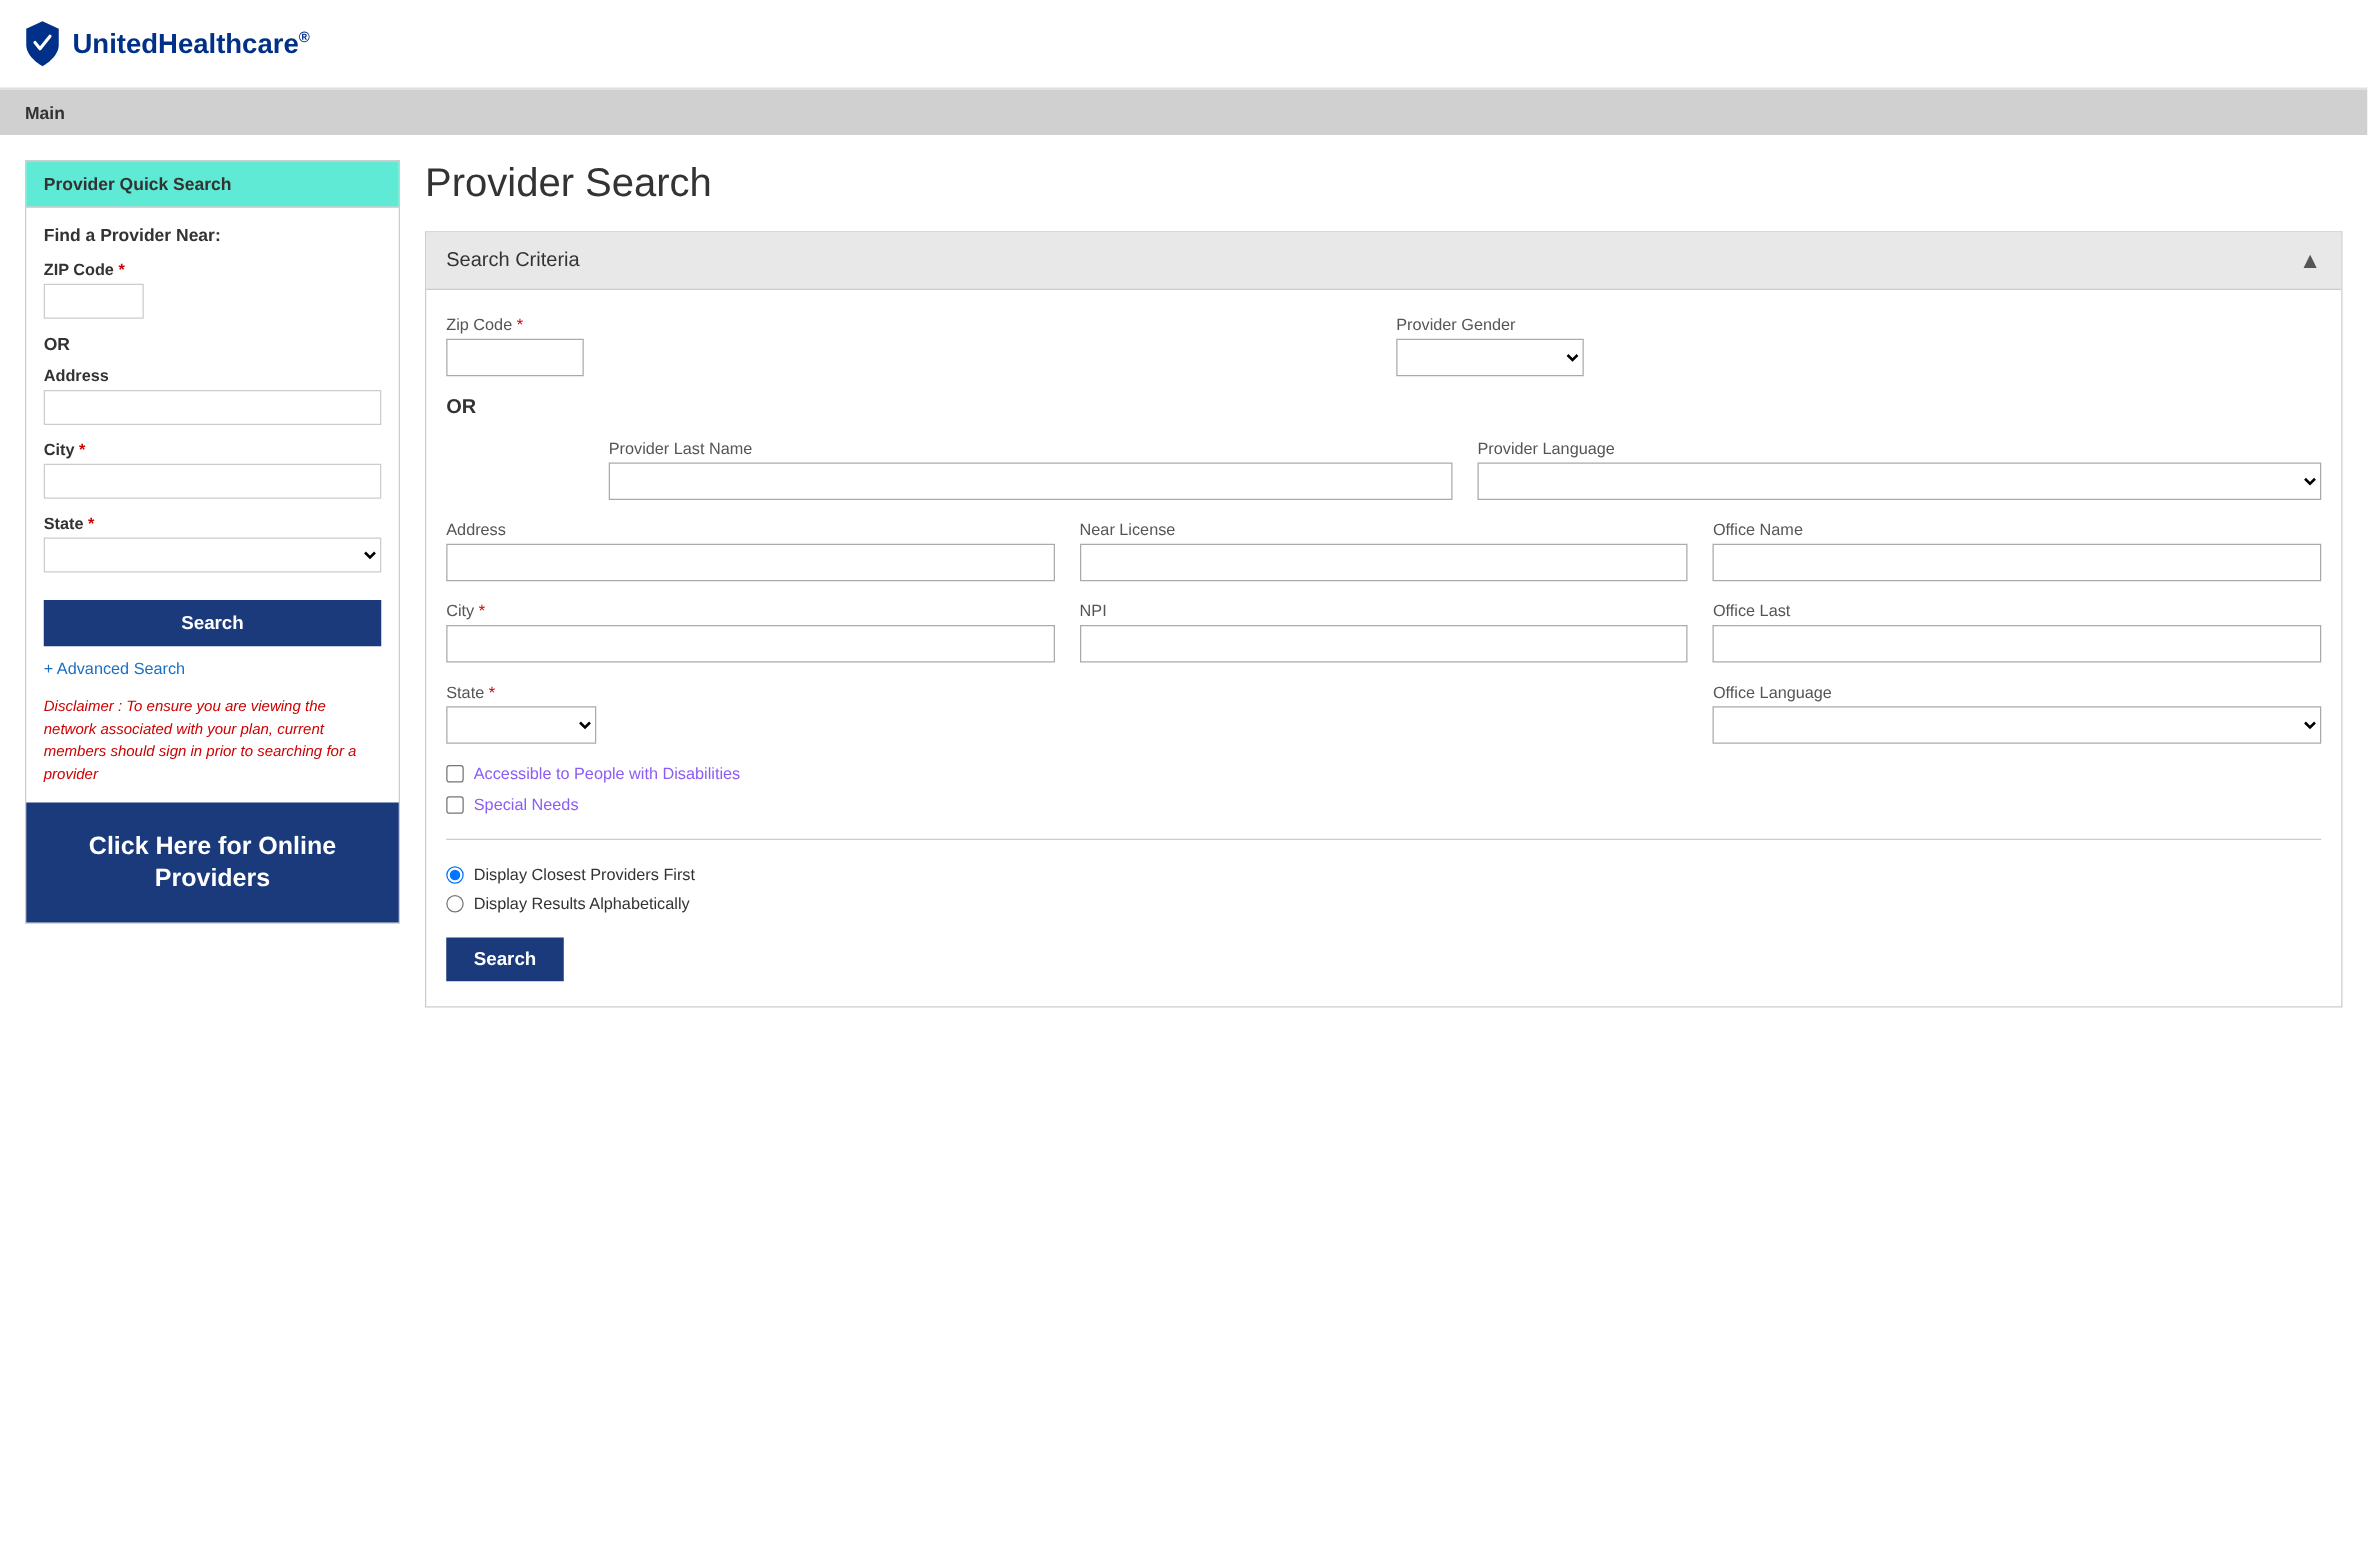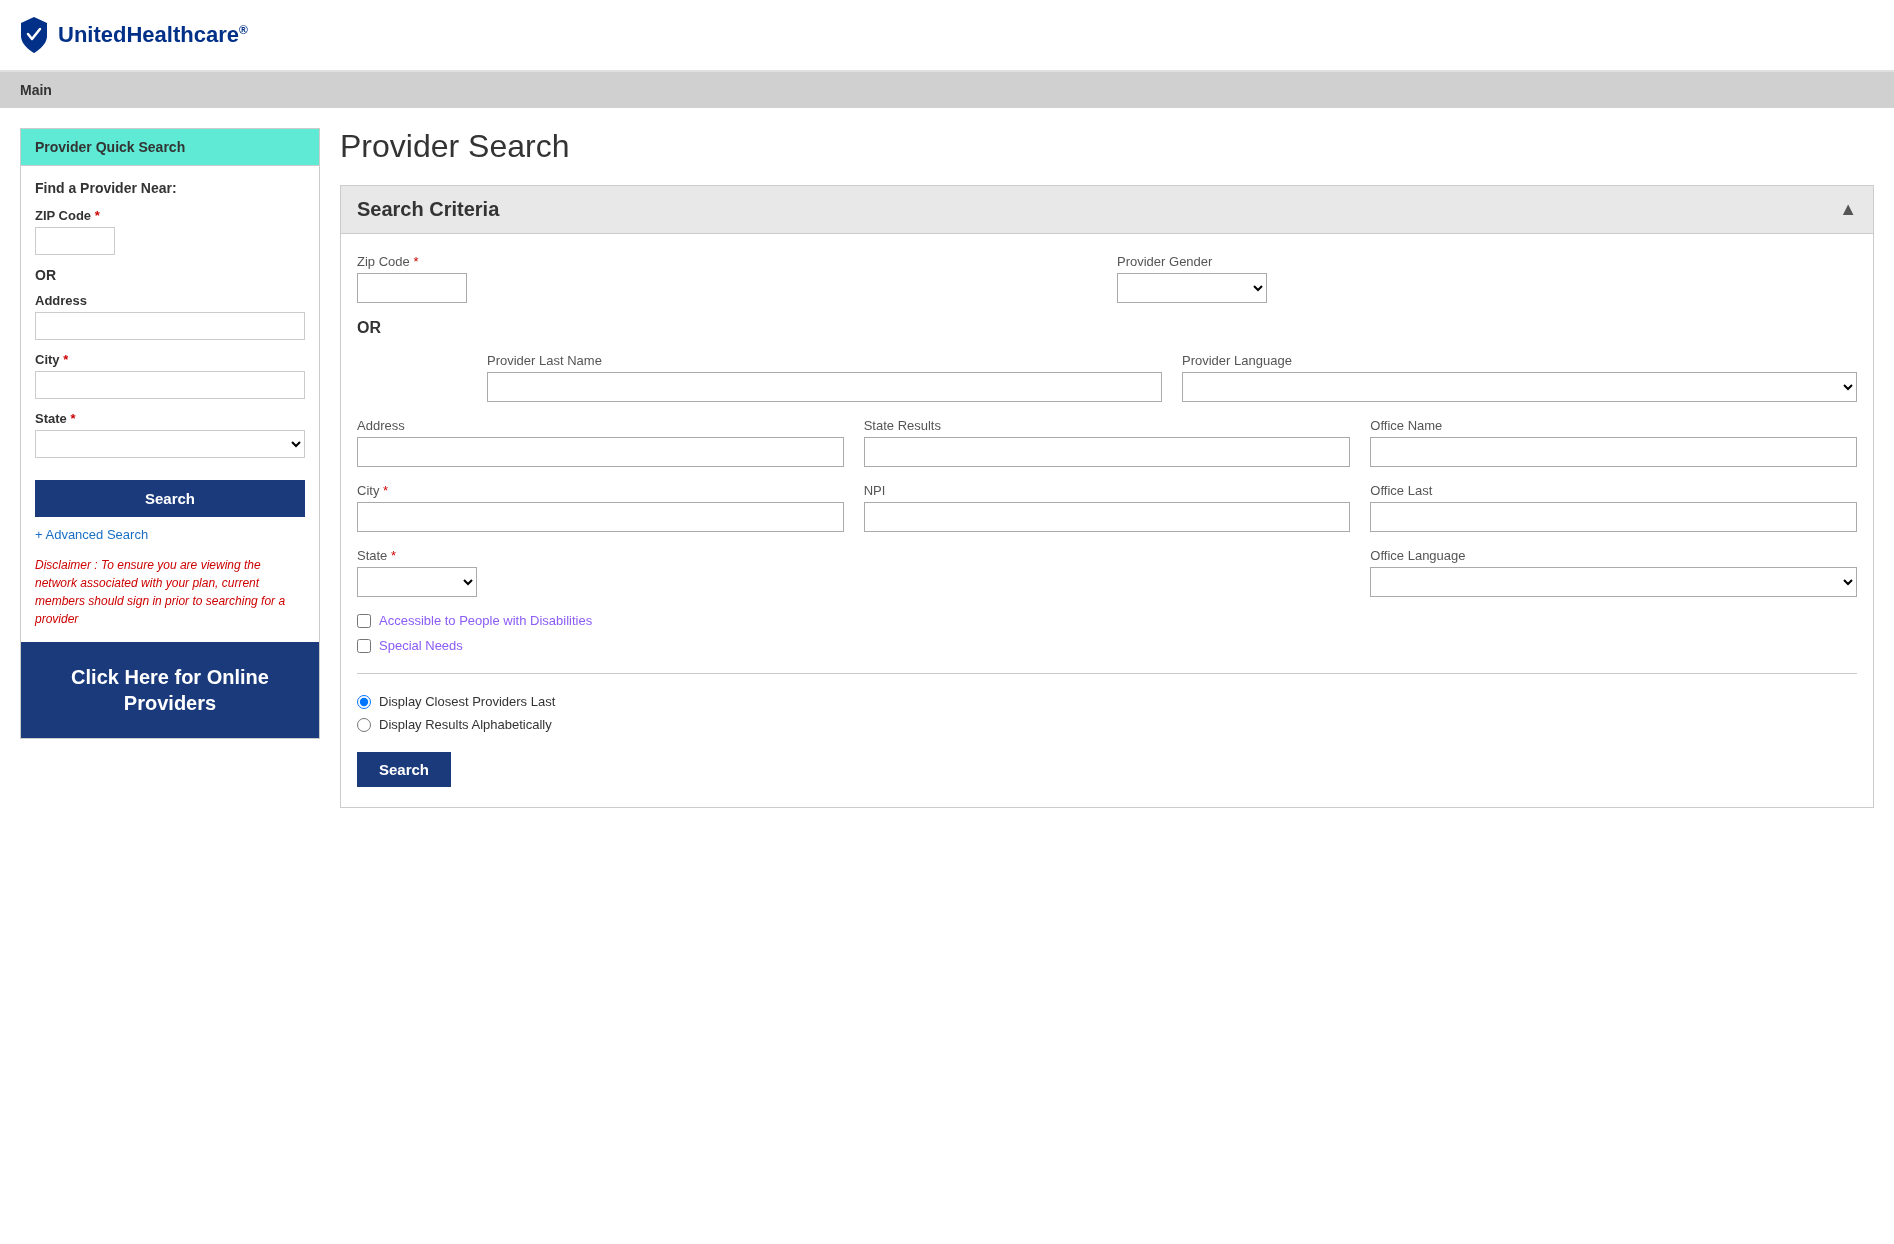--- a/index.html
+++ b/index.html
@@ -171,22 +171,22 @@
     }
     .criteria-header {
       background: #e8e8e8;
       padding: 12px 16px;
       display: flex;
       justify-content: space-between;
       align-items: center;
       border-bottom: 1px solid #ccc;
     }
     .criteria-title {
-      font-size: 20px;
-      font-weight: bold;
+      font-size: 16px;
+      font-weight: normal;
       color: #333;
       text-align: center;
     }
     .collapse-btn {
       background: none;
       border: none;
       cursor: pointer;
       font-size: 18px;
       color: #555;
     }
@@ -411,21 +411,21 @@
           </div>
         </div>
 
         
         <div class="form-row">
           <div class="form-col">
             <label class="criteria-label">Address</label>
             <input type="text" class="criteria-input" style="">
           </div>
           <div class="form-col">
-            <label class="criteria-label">State Results</label>
+            <label class="criteria-label">Near License</label>
             <input type="text" class="criteria-input" style="">
           </div>
           <div class="form-col">
             <label class="criteria-label">Office Name</label>
             <input type="text" class="criteria-input" style="">
           </div>
         </div>
 
         
         <div class="form-row">
@@ -480,21 +480,21 @@
           <input type="checkbox" id="special-needs" style="">
           <label for="special-needs" class="checkbox-label">Special Needs</label>
         </div>
 
         <hr class="divider">
 
         
         <div class="sort-options">
           <div class="radio-row">
             <input type="radio" name="sort" id="sort-closest" value="closest" checked="" style="">
-            <label for="sort-closest" class="radio-label">Display Closest Providers Last</label>
+            <label for="sort-closest" class="radio-label">Display Closest Providers First</label>
           </div>
           <div class="radio-row">
             <input type="radio" name="sort" id="sort-alpha" value="alpha" style="">
             <label for="sort-alpha" class="radio-label">Display Results Alphabetically</label>
           </div>
         </div>
 
         
         <button class="bottom-search-btn">Search</button>
 

